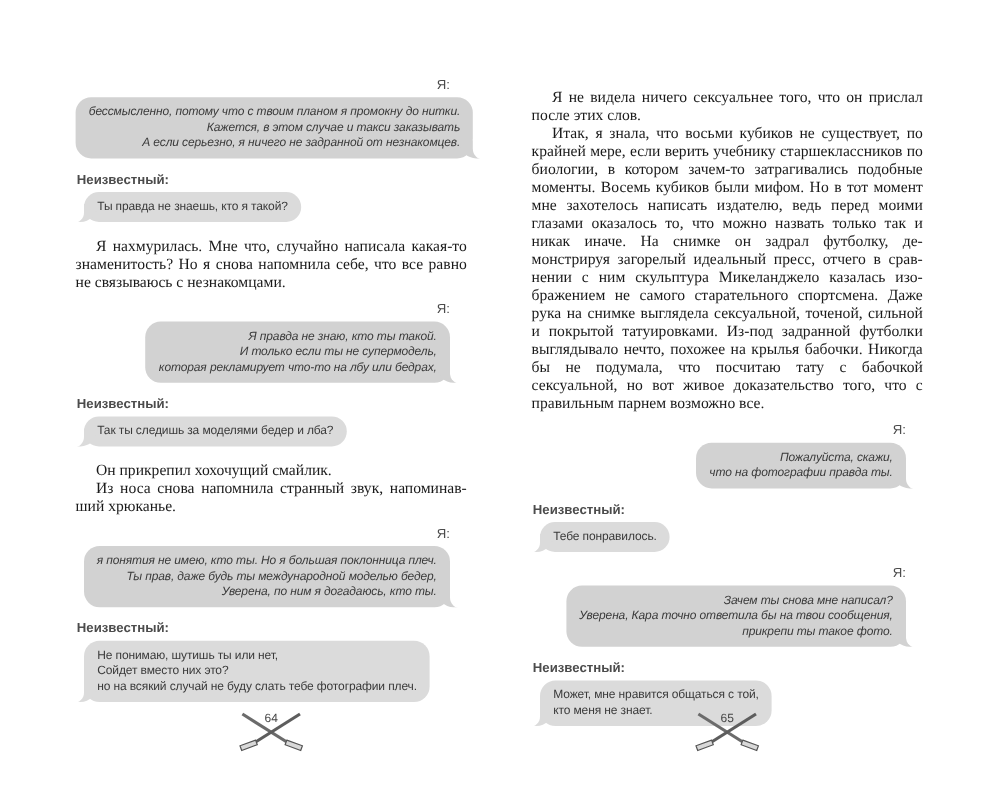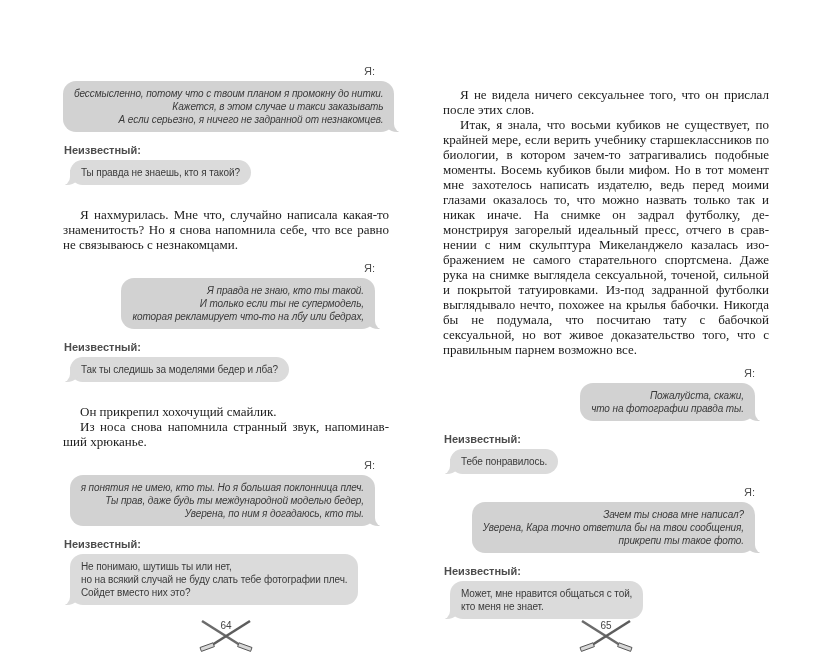--- a/index.html
+++ b/index.html
@@ -7,21 +7,21 @@
     width:820px; height:668px; background:#ffffff; position:relative;
     overflow:hidden; font-family:"Liberation Serif", serif;
   }
   .spread { position:absolute; inset:0; }
   .page { position:absolute; top:57px; width:326px; height:600px; }
   .page.left-page  { left:63px; }
   .page.right-page { left:443px; }
   .page-inner { padding-top:8px; }
 
   
-  .para-group { margin:22px 0 10px; }
+  .para-group { margin:8px 0 10px; }
   .para {
     margin:0; font-size:13px; line-height:15px; color:#1a1a1a;
     text-align:justify; text-indent:17px; hyphens:manual;
   }
 
   
   .msg { margin:0 0 12px; }
   .msg .label {
     font-family:"Liberation Sans", sans-serif; font-size:11px;
     color:#4c4c4c; margin-bottom:4px;
@@ -51,21 +51,21 @@
   }
   .msg.right .bubble::before { right:-7px; border-bottom-left-radius:14px; }
   .msg.right .bubble::after  { right:-9px; border-bottom-left-radius:10px; }
   .msg.left  .bubble::before { left:-7px;  border-bottom-right-radius:14px; }
   .msg.left  .bubble::after  { left:-9px;  border-bottom-right-radius:10px; }
 
   .bubble .line { white-space:nowrap; }
 
   
   .footer {
-    position:absolute; top:563px; left:0; right:0;
+    position:absolute; top:537px; left:0; right:0;
     display:flex; flex-direction:column; align-items:center;
   }
   .pageno {
     font-family:"Liberation Sans", sans-serif; font-size:10px; color:#454545;
     position:relative; z-index:2; margin-bottom:-13px;
   }
   .sticks { display:block; }
 </style>
 </head>
 <body>
@@ -122,22 +122,22 @@
           <div class="line">я понятия не имею, кто ты. Но я большая поклонница плеч.</div>
           <div class="line">Ты прав, даже будь ты международной моделью бедер,</div>
           <div class="line">Уверена, по ним я догадаюсь, кто ты.</div>
         </div>
       </div>
 
       <div class="msg left">
         <div class="label">Неизвестный:</div>
         <div class="bubble">
           <div class="line">Не понимаю, шутишь ты или нет,</div>
+          <div class="line">Сойдет вместо них это?</div>
           <div class="line">но на всякий случай не буду слать тебе фотографии плеч.</div>
-          <div class="line">Сойдет вместо них это?</div>
         </div>
       </div>
 
     </div>
 
     <div class="footer">
       <div class="pageno">64</div>
       <svg class="sticks" width="64" height="36" viewBox="0 0 64 36">
         <line x1="8" y1="3" x2="46" y2="27" stroke="#6b6b6b" stroke-width="2.6"></line>
         <line x1="56" y1="3" x2="18" y2="27" stroke="#5d5d5d" stroke-width="2.6"></line>

